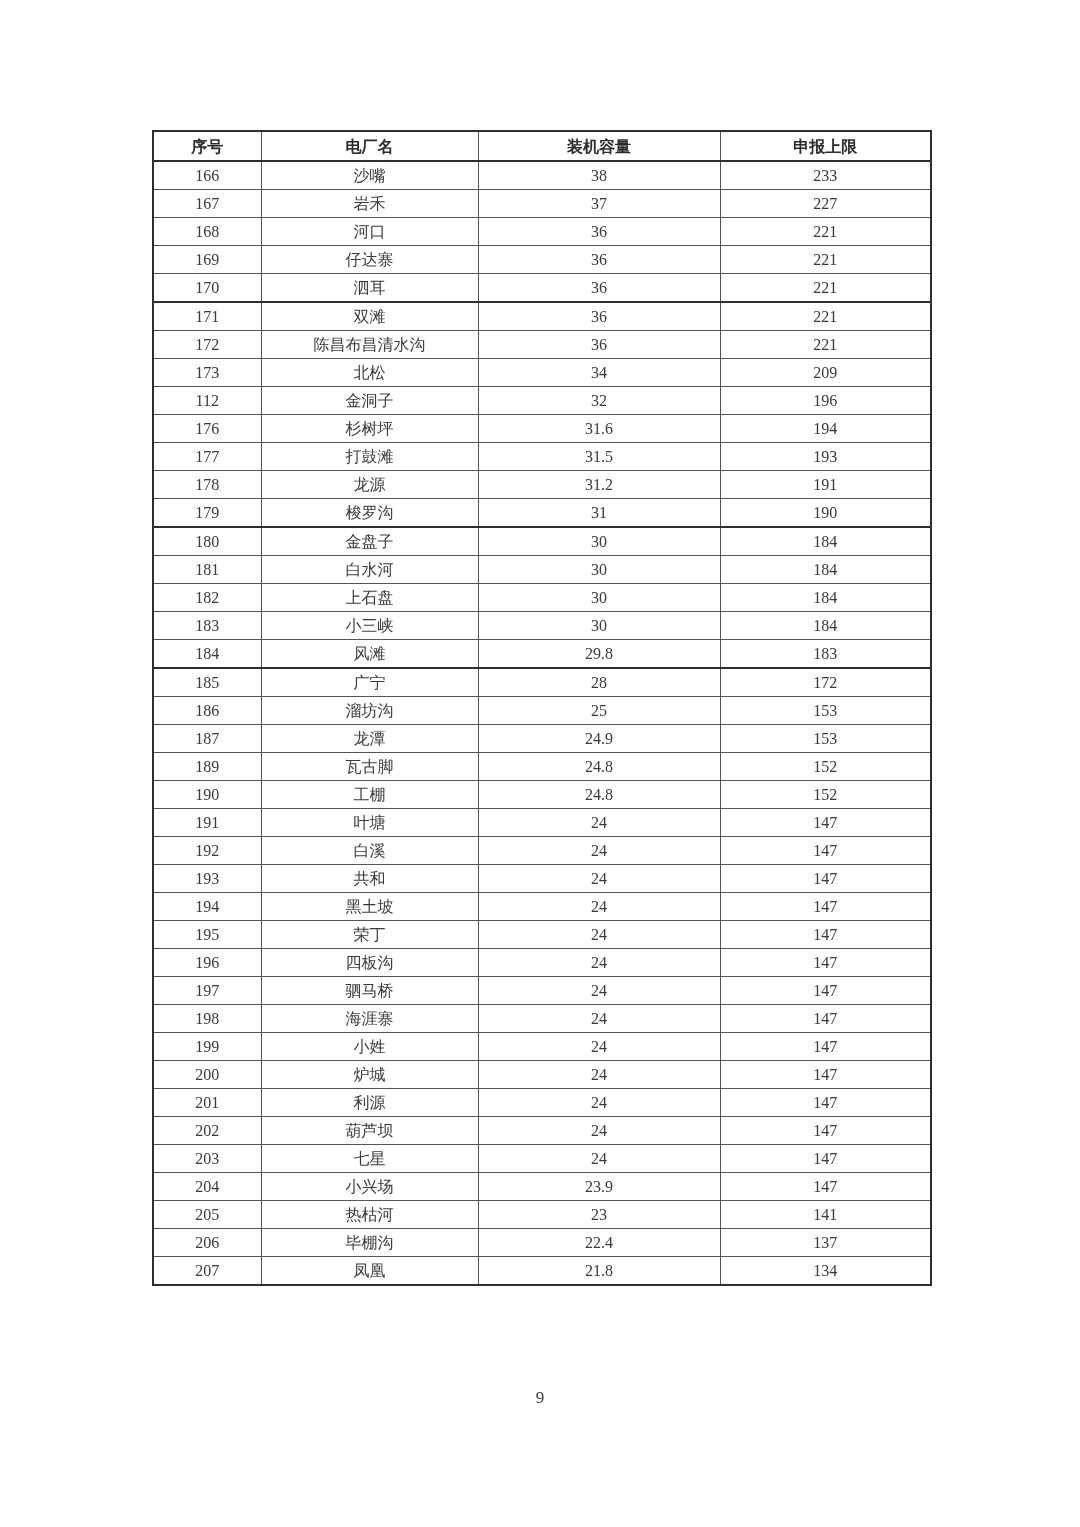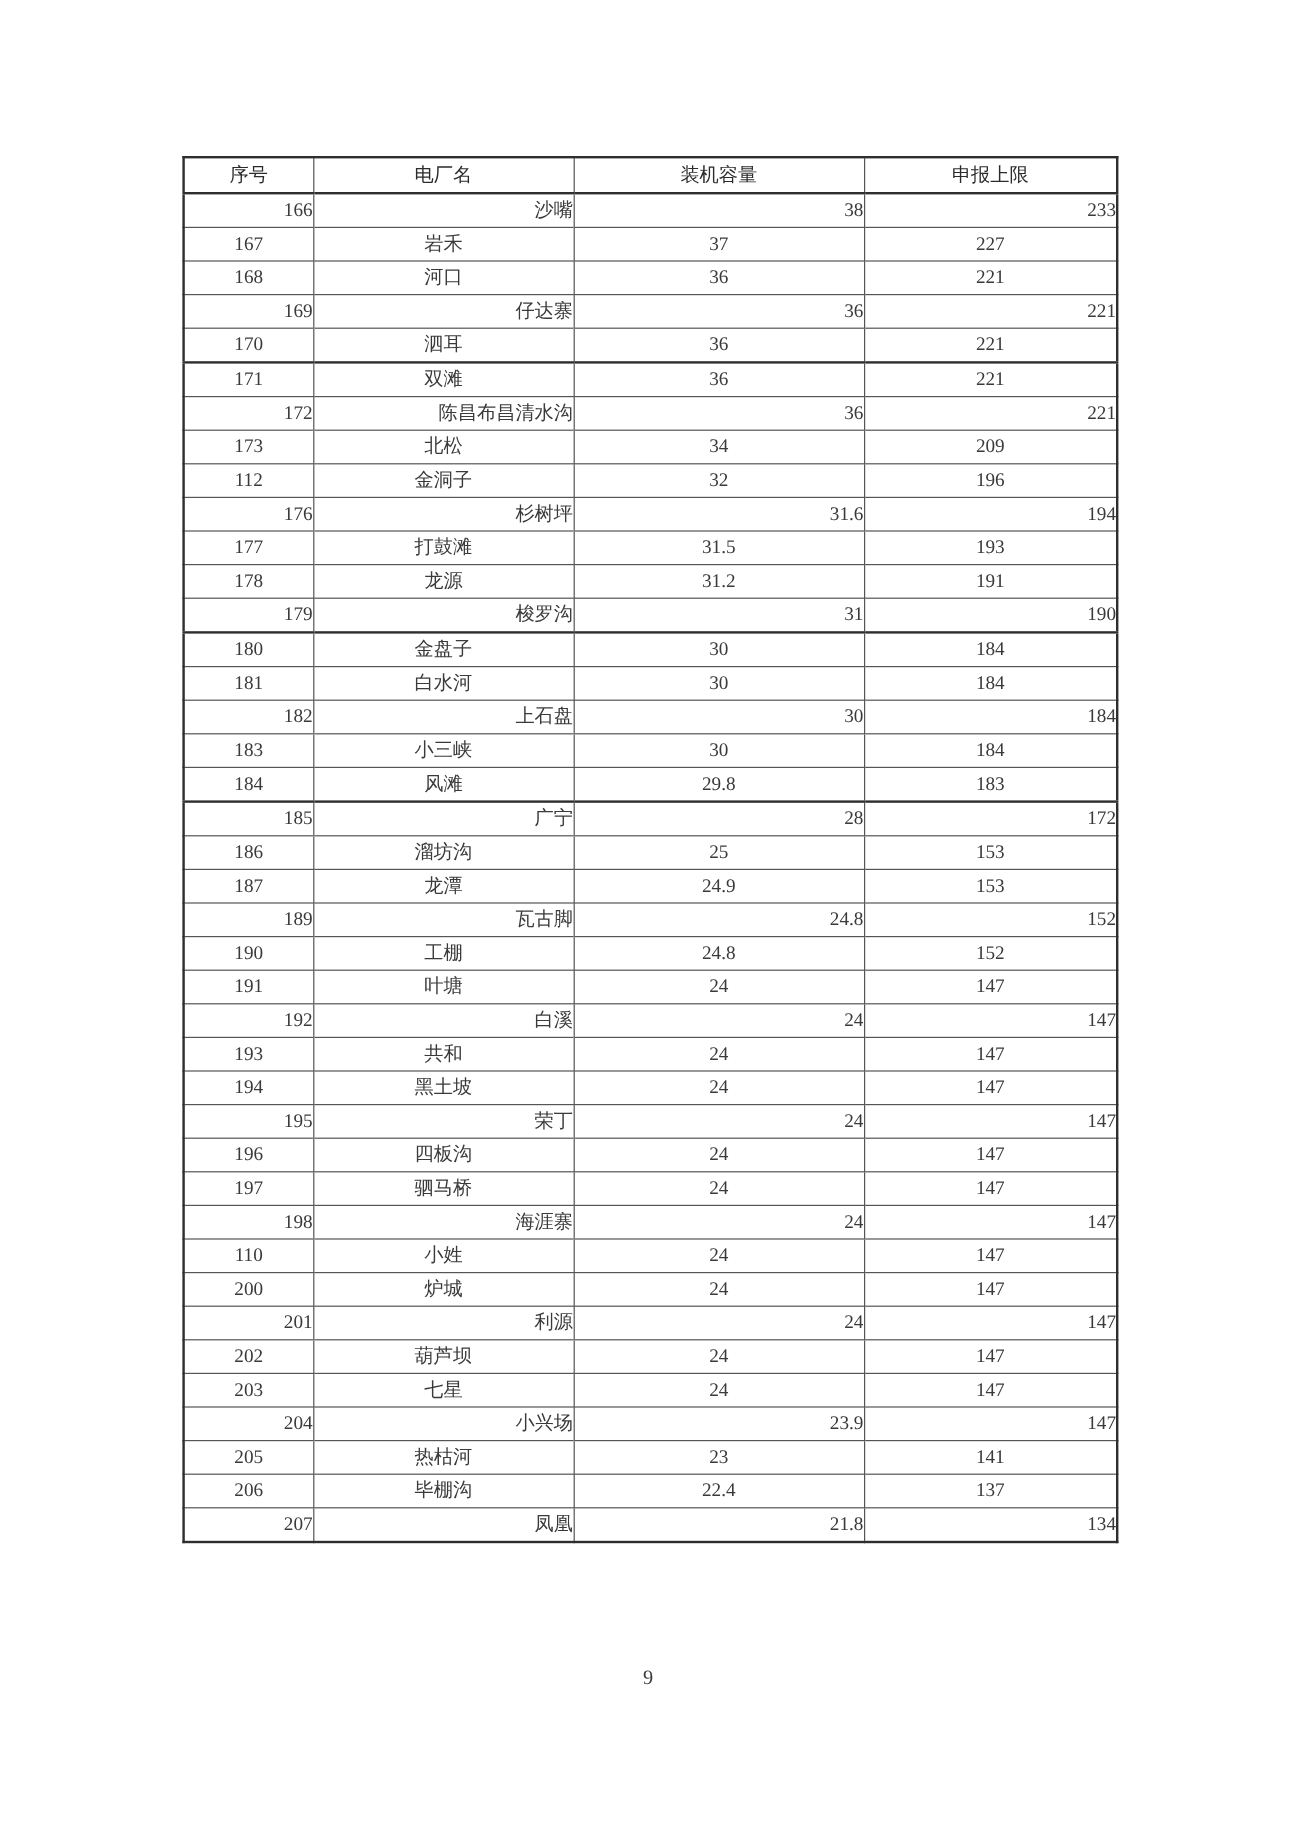--- a/index.html
+++ b/index.html
@@ -37,31 +37,30 @@
     padding: 0;
     text-align: center;
     vertical-align: middle;
     font-size: 16px;
     line-height: 27px;
     color: #3a3a3a;
     overflow: hidden;
     white-space: nowrap;
   }
   .plant-table thead th {
-    font-weight: normal;
+    font-weight: bold;
     font-size: 16px;
     color: #2b2b2b;
     border-bottom: 2px solid #2e2e2e;
     height: 28px;
     text-align: center;
   }
   
   .plant-table tbody tr:nth-child(3n+1) td {
     border-bottom-style: dashed;
-    text-align: right;
   }
   
   .plant-table tbody tr:nth-child(5) td,
   .plant-table tbody tr:nth-child(13) td,
   .plant-table tbody tr:nth-child(18) td,
   .plant-table tbody tr:nth-child(41) td {
     border-bottom-width: 2px;
     border-bottom-style: solid;
     border-bottom-color: #2e2e2e;
   }
@@ -276,21 +275,21 @@
           <td>24</td>
           <td>147</td>
         </tr>
         <tr>
           <td>198</td>
           <td>海涯寨</td>
           <td>24</td>
           <td>147</td>
         </tr>
         <tr>
-          <td>110</td>
+          <td>199</td>
           <td>小姓</td>
           <td>24</td>
           <td>147</td>
         </tr>
         <tr>
           <td>200</td>
           <td>炉城</td>
           <td>24</td>
           <td>147</td>
         </tr>

